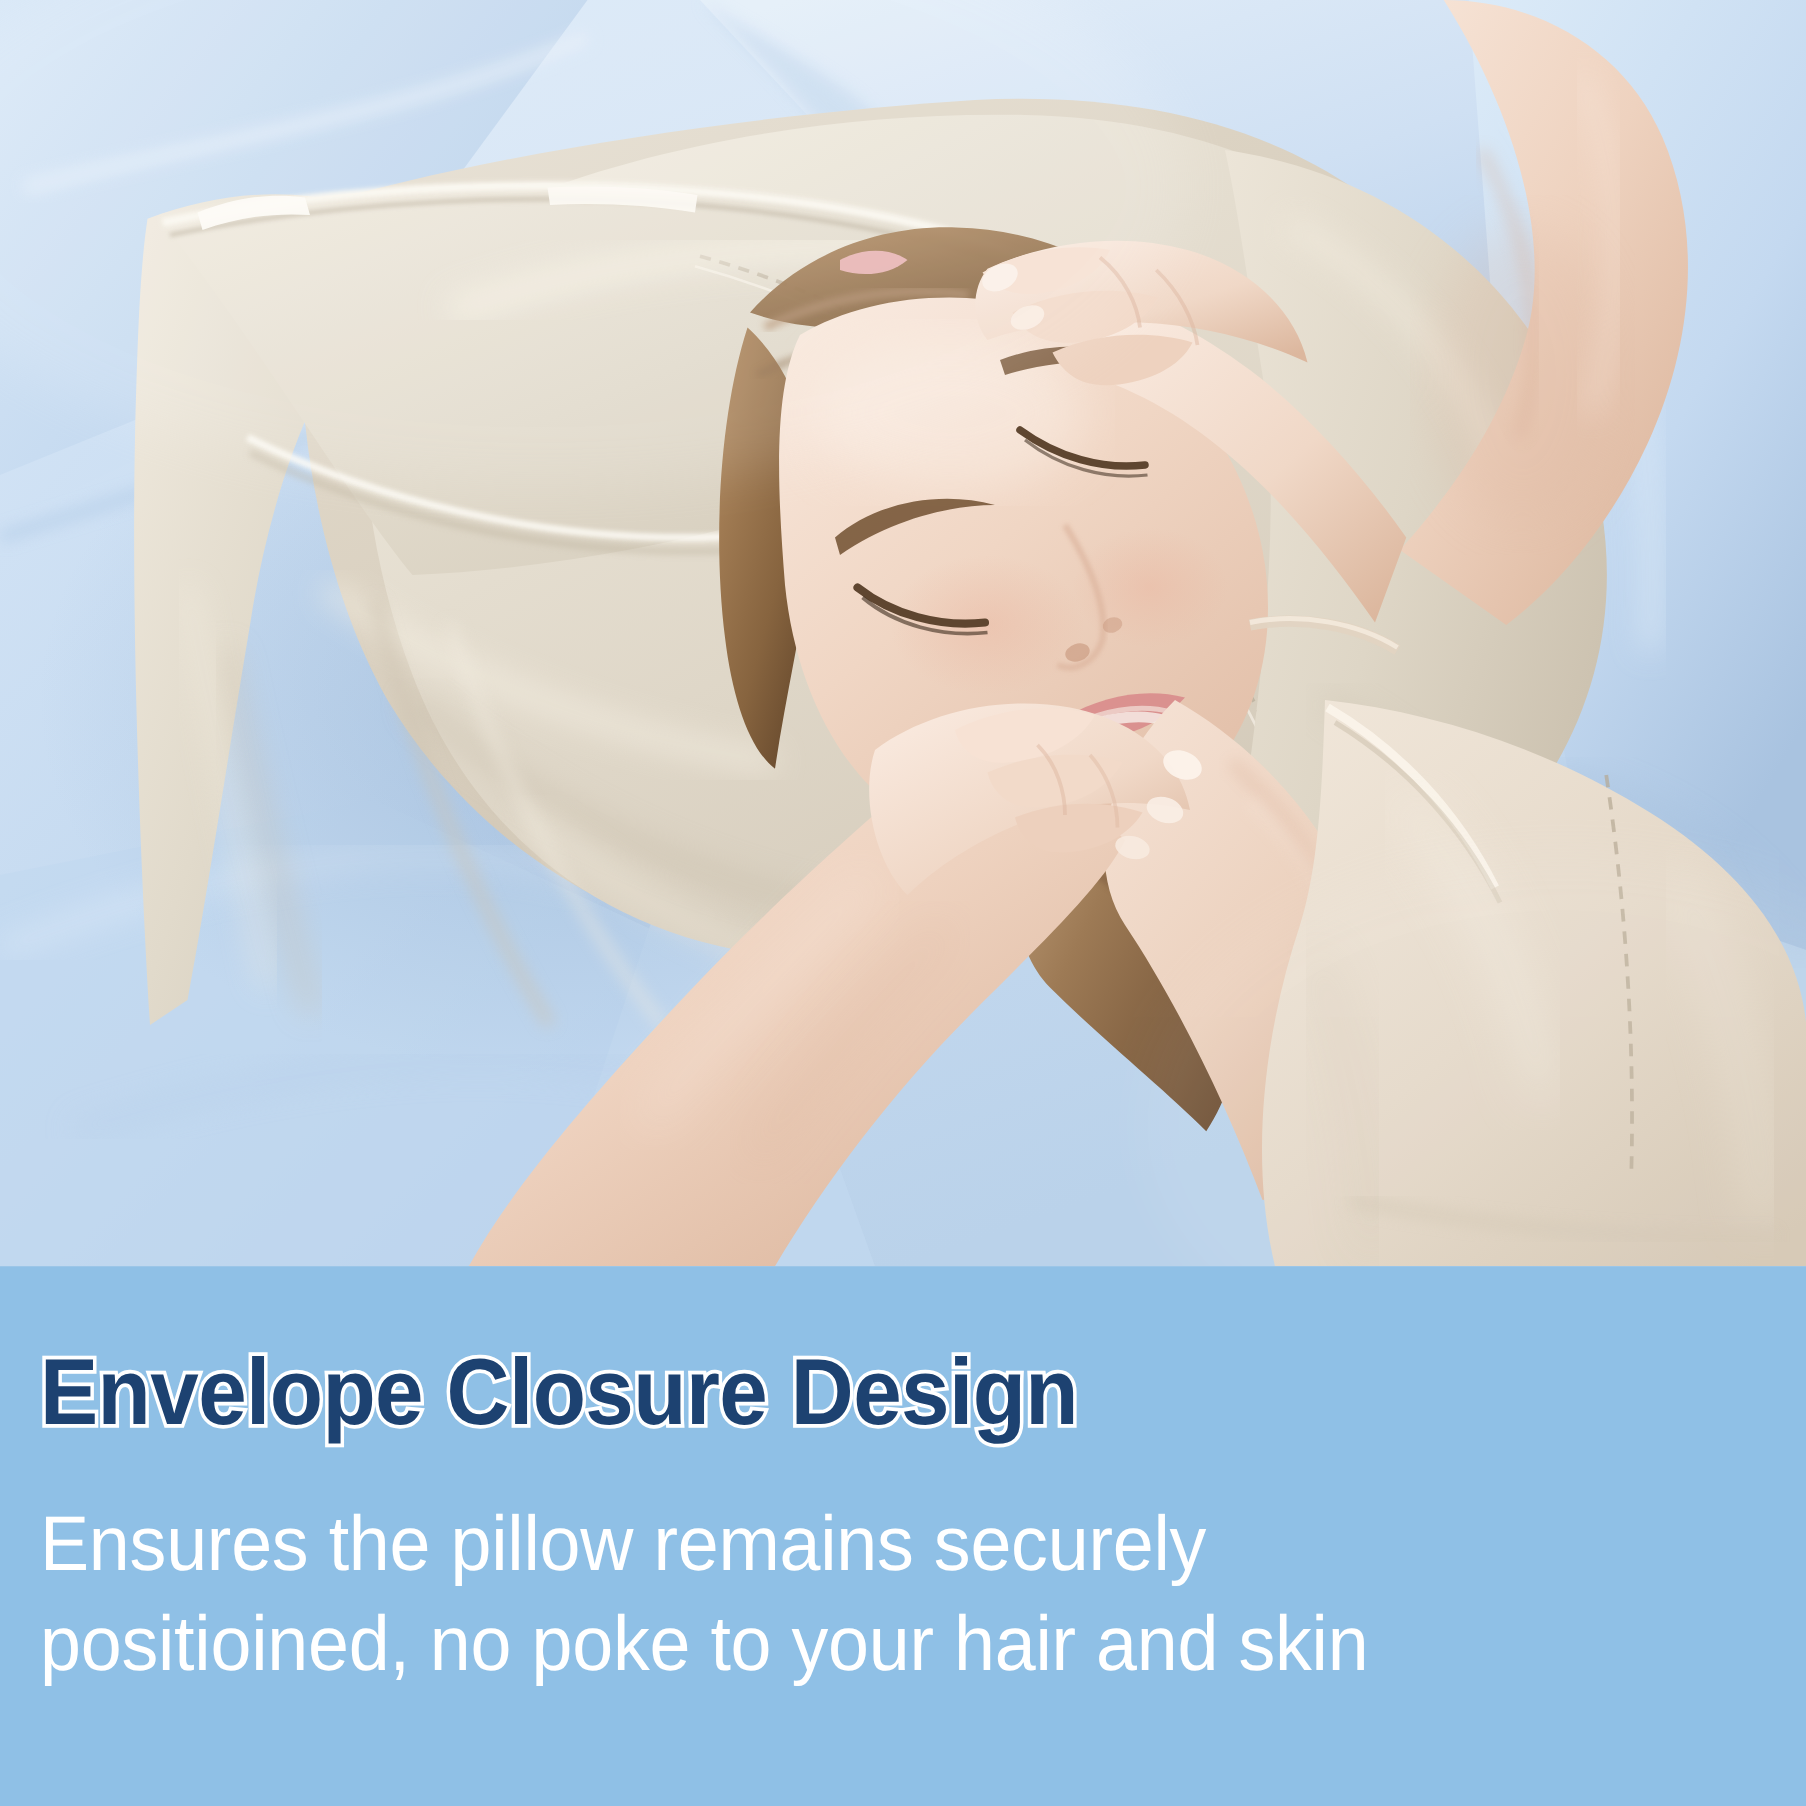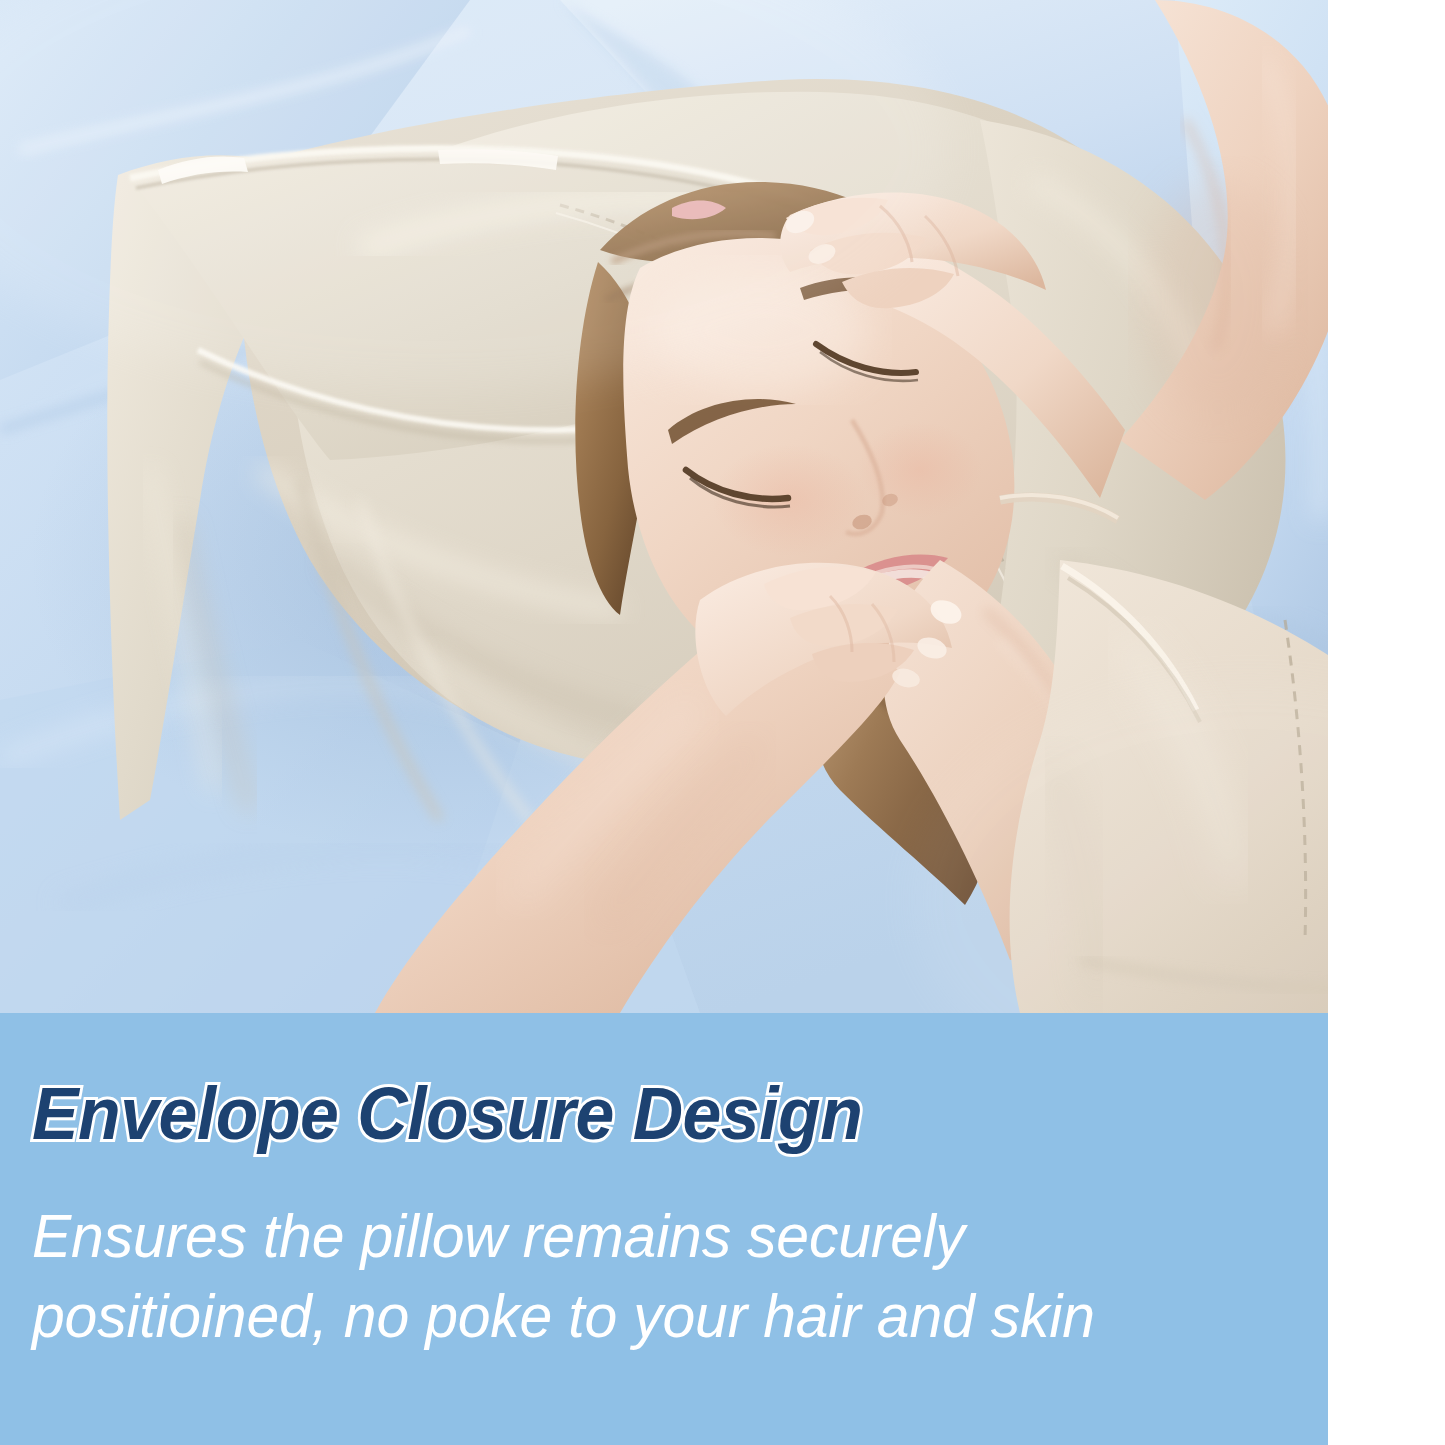--- a/index.html
+++ b/index.html
@@ -6,25 +6,24 @@
     margin: 0;
     padding: 0;
     background: #ffffff;
   }
   body {
     font-family: "Liberation Sans", sans-serif;
   }
 
   #canvas {
     position: relative;
-    width: 1328px;
+    width: 1445px;
     height: 1445px;
     overflow: hidden;
     background: #c9dcf1;
-    font-style: italic;
   }
 
   
   #photo {
     position: absolute;
     left: 0;
     top: 0;
     width: 1445px;
     height: 1013px;
     overflow: hidden;

